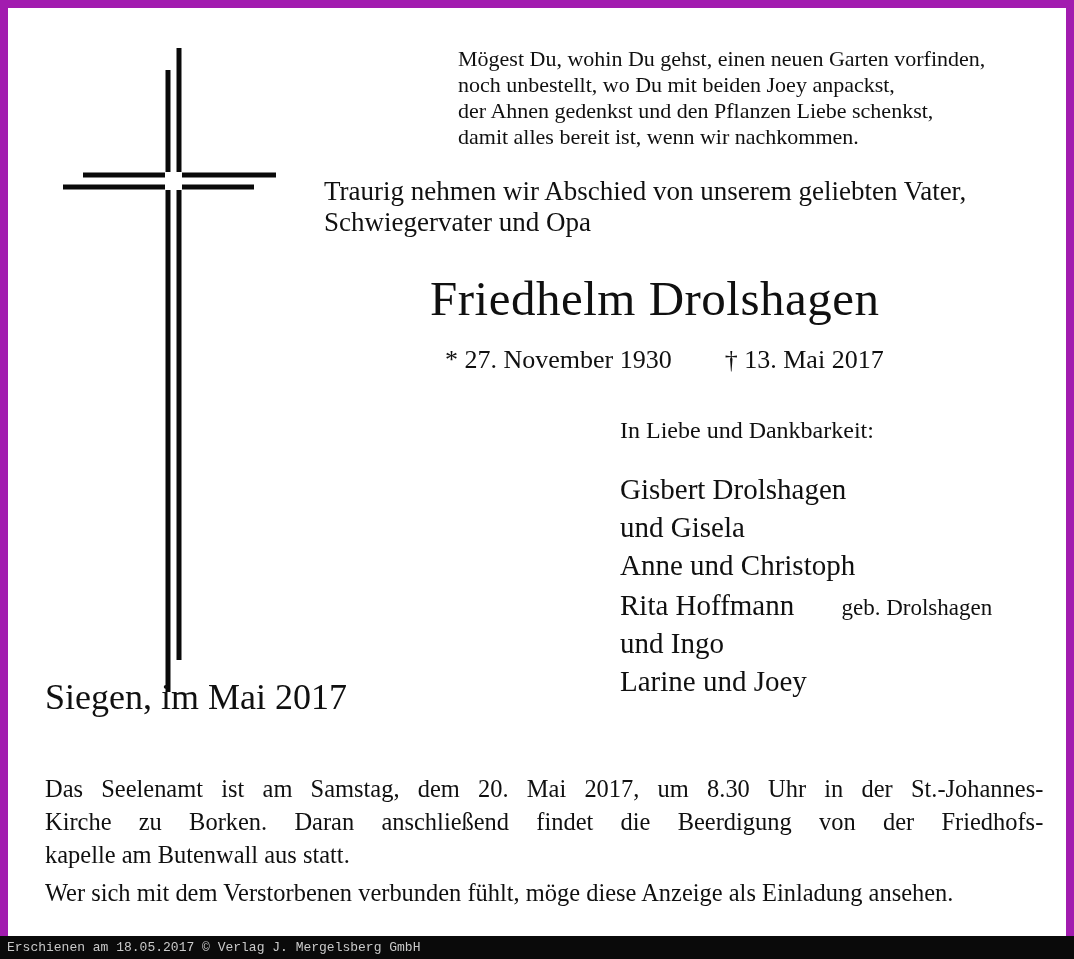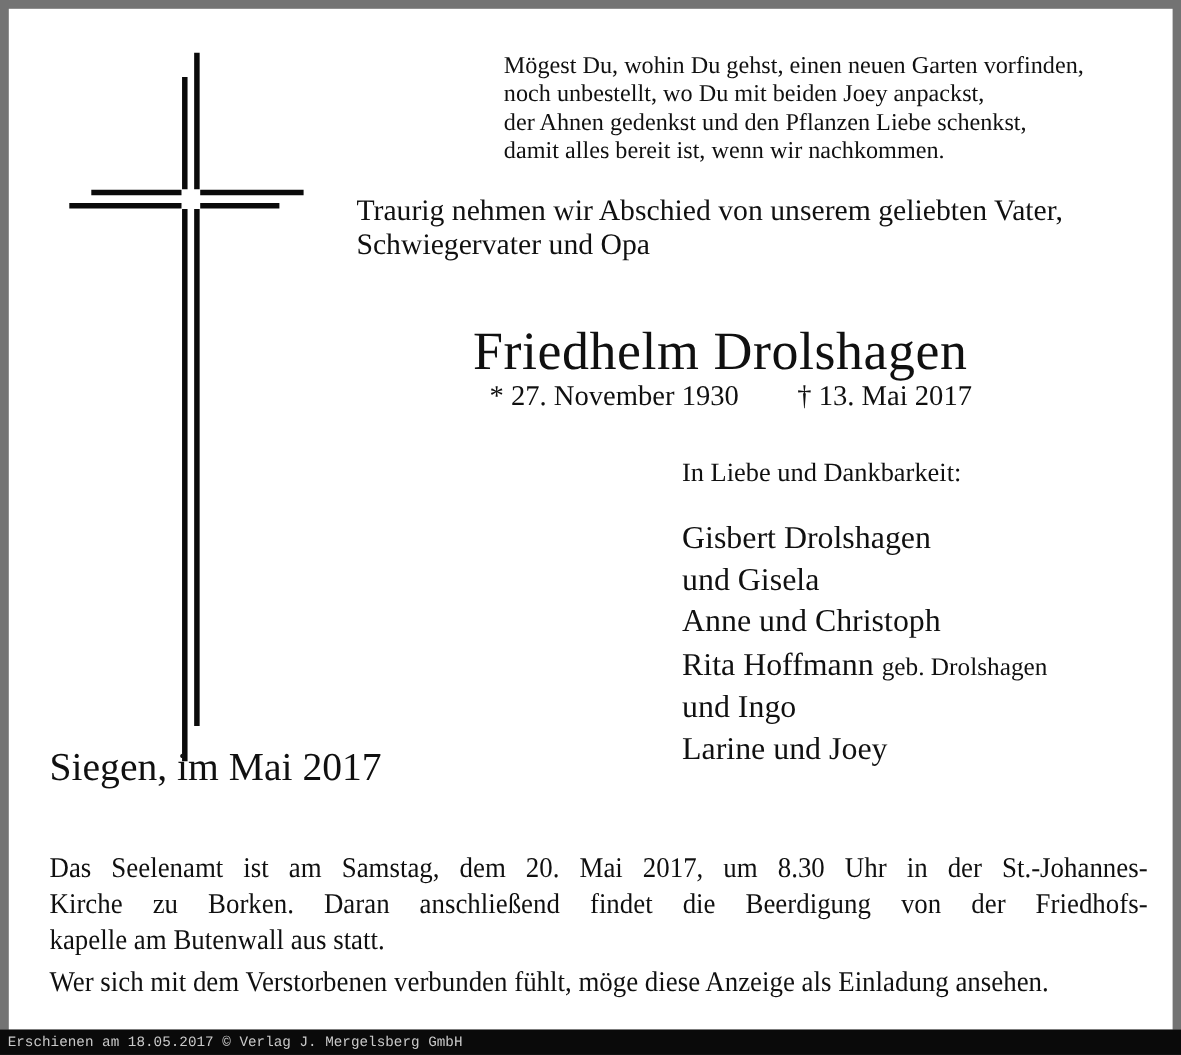--- a/index.html
+++ b/index.html
@@ -1,20 +1,20 @@
 <!DOCTYPE html>
 <html><head>
 <meta charset="utf-8">
 <style>
   html, body { margin: 0; padding: 0; background: #222; }
   .page {
     position: relative;
     width: 1074px;
     height: 959px;
-    background: #737373;
+    background: #a21caf;
     overflow: hidden;
     font-family: "Liberation Serif", serif;
     color: #101010;
   }
   .paper {
     position: absolute;
     left: 8px; top: 8px;
     width: 1058px; height: 928px;
     background: #ffffff;
     z-index: 0;
@@ -24,29 +24,28 @@
   .cross-svg { position: absolute; left: 55px; top: 40px; z-index: 1; }
 
   .poem { left: 458px; top: 46px; font-size: 22px; line-height: 26px; white-space: nowrap; }
   .intro { left: 324px; top: 176px; font-size: 27px; line-height: 31px; white-space: nowrap; }
 
   .deceased-name {
     left: 430px; top: 272px;
     font-size: 49px; line-height: 54px;
     white-space: nowrap;
     letter-spacing: 0.5px;
-    margin-top: 20px;
   }
   .dates { left: 445px; top: 344px; font-size: 26px; line-height: 32px; white-space: nowrap; }
   .dates .death { margin-left: 53px; }
 
   .mourners-heading { left: 620px; top: 415px; font-size: 24px; line-height: 30px; white-space: nowrap; }
   .mourners-group1 { left: 620px; top: 458px; font-size: 29px; line-height: 38px; white-space: nowrap; margin-top: 12px; }
   .mourner-rita { left: 620px; top: 586px; font-size: 29px; line-height: 38px; white-space: nowrap; }
-  .mourner-rita .maiden { font-size: 23px; }
+  .mourner-rita .maiden { font-size: 23px; margin-left: 40px; }
   .mourners-group2 { left: 620px; top: 624px; font-size: 29px; line-height: 38px; white-space: nowrap; }
 
   .place-date { left: 45px; top: 680px; font-size: 36px; line-height: 34px; white-space: nowrap; }
 
   .service {
     left: 45px; top: 772px;
     width: 1062px;
     font-size: 26px; line-height: 33px;
     transform: scaleX(0.94);
     transform-origin: left top;

